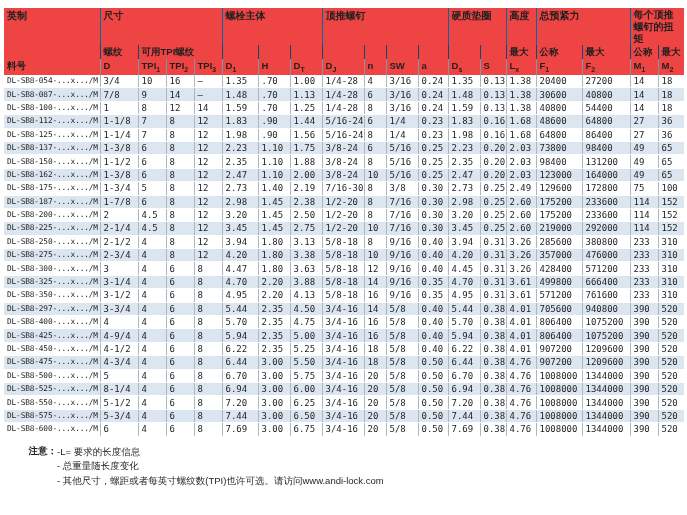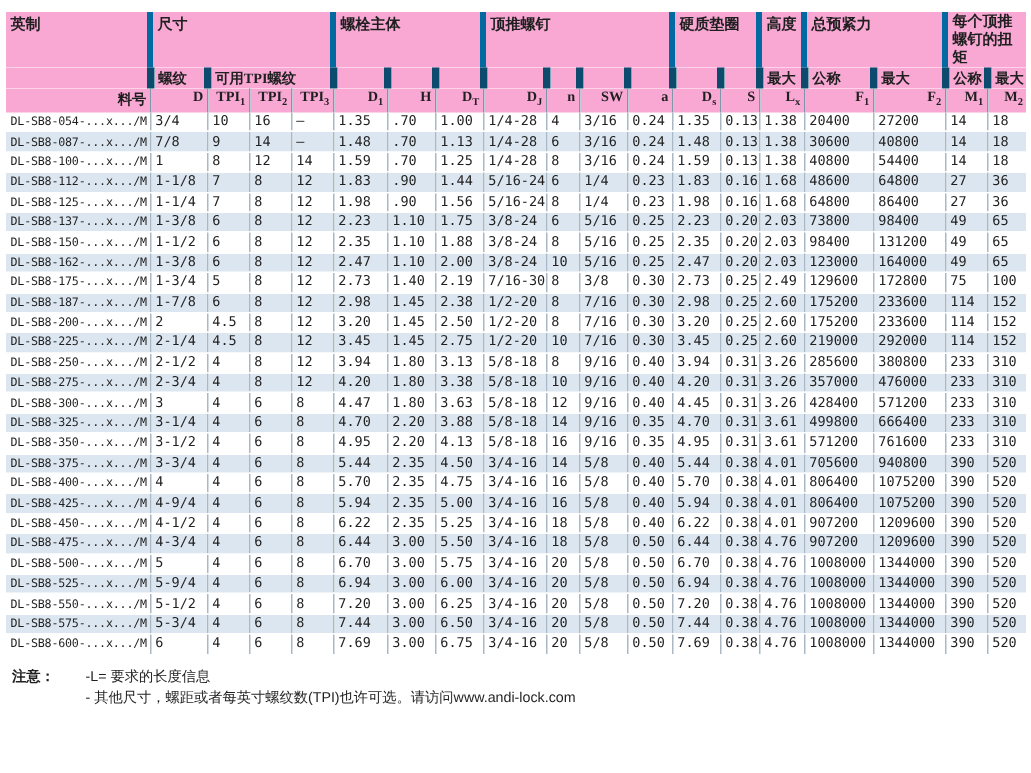--- a/index.html
+++ b/index.html
@@ -1,35 +1,35 @@
 <!DOCTYPE html>
 <html><head>
 <meta charset="utf-8">
 <style>
   html,body{margin:0;padding:0;background:#ffffff;}
   body{width:687px;height:515px;overflow:hidden;font-family:"Liberation Sans","DejaVu Sans",sans-serif;color:#1f1f1f;}
   table{border-collapse:collapse;table-layout:fixed;width:680px;margin:8px 0 0 4px;}
-  thead th{background:#f9a8d4;font-weight:bold;text-align:left;vertical-align:top;padding:1px 2px 0 3px;white-space:nowrap;overflow:hidden;font-family:Liberation Serif, serif;}
-  tr.g-row th{font-size:10px;height:28px;border-left:4px solid #0369a1;}
+  thead th{background:#ef4444;font-weight:bold;text-align:left;vertical-align:top;padding:1px 2px 0 3px;white-space:nowrap;overflow:hidden;}
+  tr.g-row th{font-size:10px;height:28px;border-left:1px solid #0369a1;}
   tr.g-row th:first-child{border-left:none;}
   tr.g-row th[data-name="group-torque"]{white-space:normal;line-height:12px;}
-  tr.s-row th{font-size:9.5px;height:13px;border-left:5px solid #0c4a6e;}
+  tr.s-row th{font-size:9.5px;height:13px;border-left:1px solid #0c4a6e;}
   tr.s-row th:first-child{border-left:none;}
-  tr.sym-row th{font-size:9.5px;height:15px;border-left:1px solid #7f95a9;text-align:right;}
+  tr.sym-row th{font-size:9.5px;height:15px;border-left:1px solid #7f95a9;}
   tr.sym-row th:first-child{border-left:none;}
   tr.u-row th{font-size:9px;height:13px;border-left:1px solid #7f95a9;}
   tr.u-row th:first-child{border-left:none;}
   tr.u-row th.c{text-align:center;}
   sub{font-size:7px;}
   tbody td{font-family:"DejaVu Sans Mono","Liberation Mono",monospace;font-size:9px;height:12.4px;line-height:12px;padding:0 2px 0 3px;white-space:nowrap;overflow:hidden;border-bottom:1px solid #ffffff;vertical-align:middle;}
   tbody td + td{border-left:1px solid #aab7c4;}
   tbody tr:nth-child(even){background:#dce6f0;}
   tbody td[data-name="cell-part"]{font-size:7.8px;letter-spacing:-0.15px;}
   .notes{display:flex;margin:8px 0 0 8px;font-size:9.5px;}
-  .notes-label{width:49px;font-weight:bold;}
+  .notes-label{width:49px;font-weight:bold;text-align:right;}
   .notes-items div{line-height:14.5px;white-space:nowrap;}
 </style>
 </head>
 <body>
 
 <table data-name="spec-table">
   <colgroup>
     <col style="width:96px">
       <col style="width:38px">
       <col style="width:28px">
@@ -454,21 +454,21 @@
         <td data-name="cell-a">0.35</td>
         <td data-name="cell-Ds">4.95</td>
         <td data-name="cell-S">0.31</td>
         <td data-name="cell-Lx">3.61</td>
         <td data-name="cell-F1">571200</td>
         <td data-name="cell-F2">761600</td>
         <td data-name="cell-M1">233</td>
         <td data-name="cell-M2">310</td>
       </tr>
       <tr data-name="table-row">
-        <td data-name="cell-part">DL-SB8-375-...x.../M</td>
+        <td data-name="cell-part">DL-SB8-297-...x.../M</td>
         <td data-name="cell-D">3-3/4</td>
         <td data-name="cell-TPI1">4</td>
         <td data-name="cell-TPI2">6</td>
         <td data-name="cell-TPI3">8</td>
         <td data-name="cell-D1">5.44</td>
         <td data-name="cell-H">2.35</td>
         <td data-name="cell-DT">4.50</td>
         <td data-name="cell-DJ">3/4-16</td>
         <td data-name="cell-n">14</td>
         <td data-name="cell-SW">5/8</td>
@@ -581,21 +581,21 @@
         <td data-name="cell-Ds">6.70</td>
         <td data-name="cell-S">0.38</td>
         <td data-name="cell-Lx">4.76</td>
         <td data-name="cell-F1">1008000</td>
         <td data-name="cell-F2">1344000</td>
         <td data-name="cell-M1">390</td>
         <td data-name="cell-M2">520</td>
       </tr>
       <tr data-name="table-row">
         <td data-name="cell-part">DL-SB8-525-...x.../M</td>
-        <td data-name="cell-D">5-9/4</td>
+        <td data-name="cell-D">8-1/4</td>
         <td data-name="cell-TPI1">4</td>
         <td data-name="cell-TPI2">6</td>
         <td data-name="cell-TPI3">8</td>
         <td data-name="cell-D1">6.94</td>
         <td data-name="cell-H">3.00</td>
         <td data-name="cell-DT">6.00</td>
         <td data-name="cell-DJ">3/4-16</td>
         <td data-name="cell-n">20</td>
         <td data-name="cell-SW">5/8</td>
         <td data-name="cell-a">0.50</td>
@@ -670,15 +670,16 @@
         <td data-name="cell-M1">390</td>
         <td data-name="cell-M2">520</td>
       </tr>
     </tbody>
 </table>
 
 <div class="notes" data-name="notes">
   <span class="notes-label" data-name="notes-label">注意：</span>
   <div class="notes-items" data-name="notes-list">
       <div data-name="note-item">-L= 要求的长度信息</div>
+      <div data-name="note-item">- 总重量随长度变化</div>
       <div data-name="note-item">- 其他尺寸，螺距或者每英寸螺纹数(TPI)也许可选。请访问www.andi-lock.com</div>
     </div>
 </div>
 
 </body></html>

